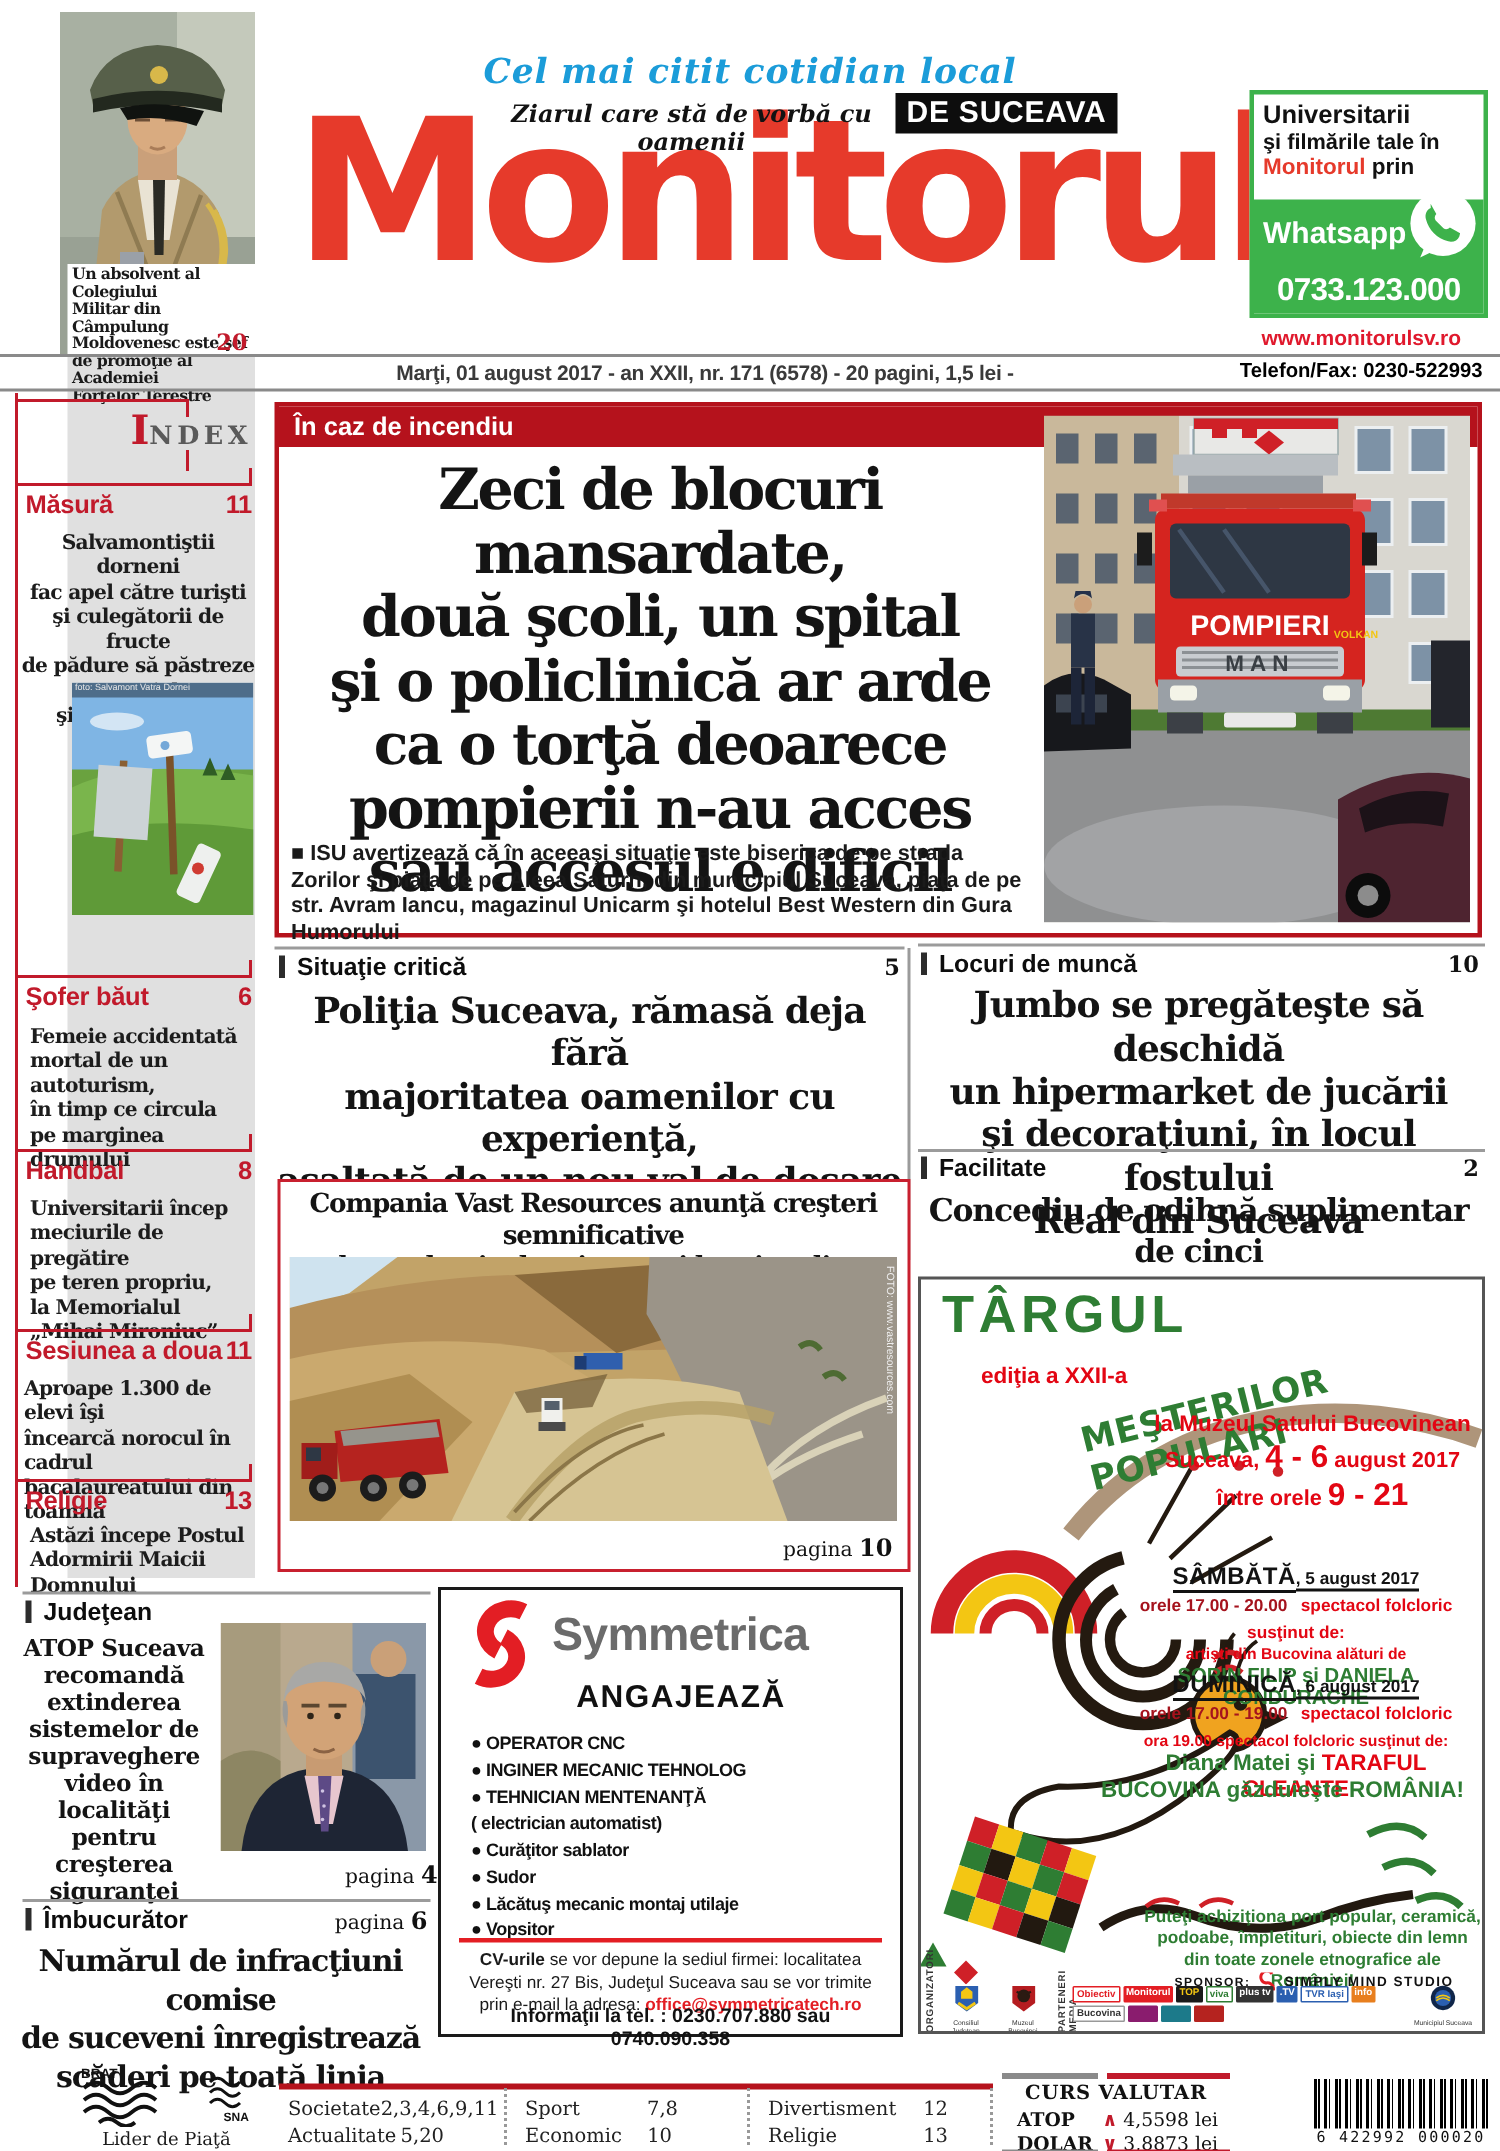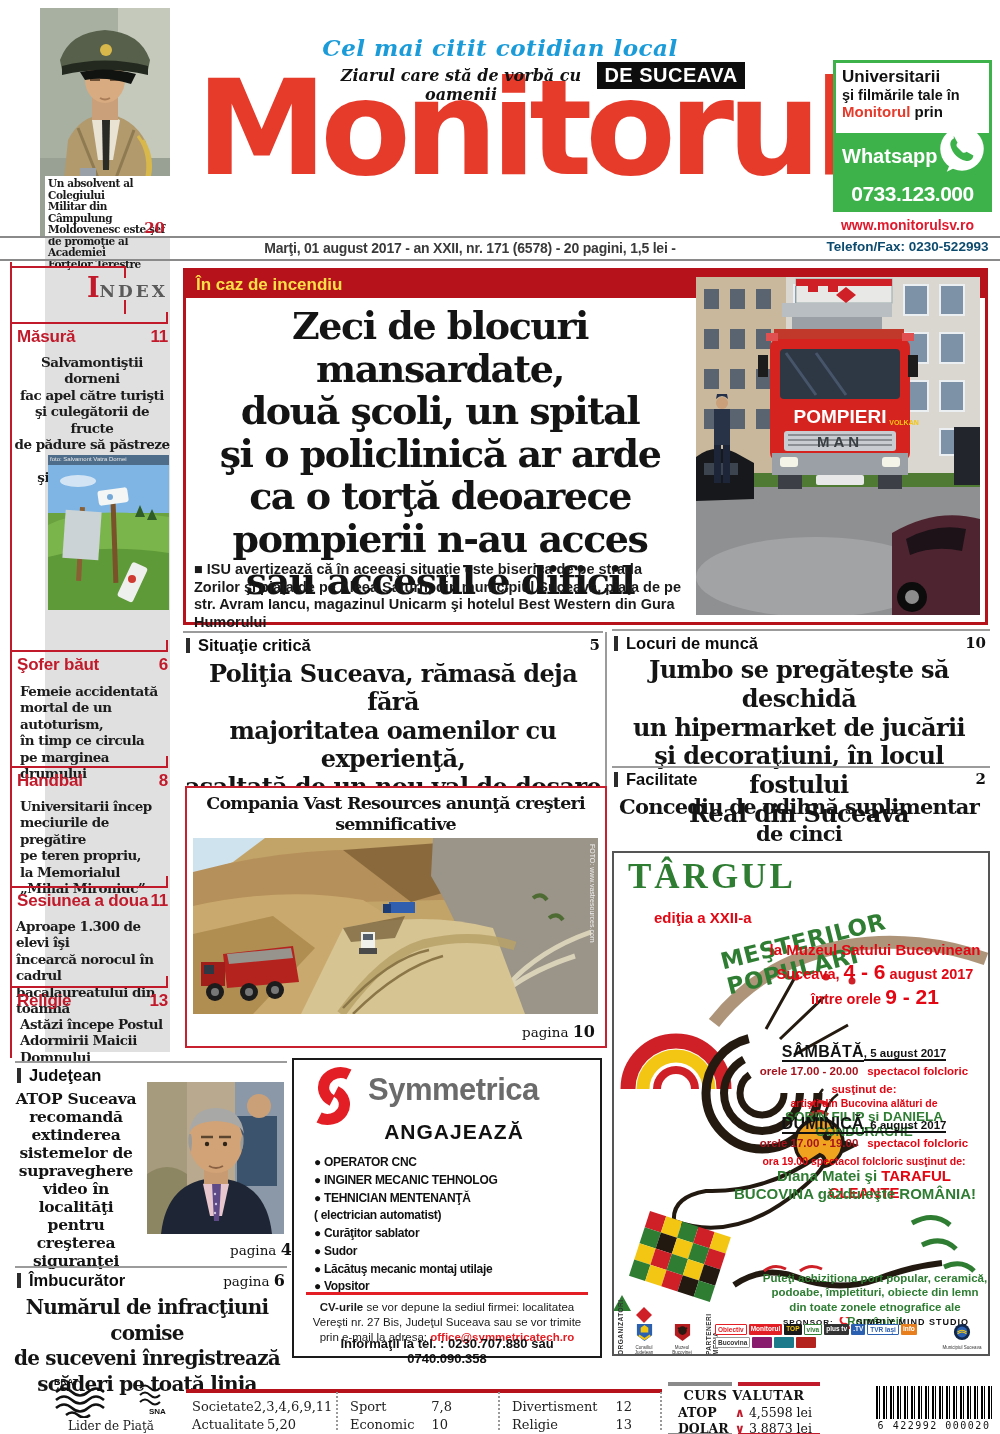--- a/index.html
+++ b/index.html
@@ -102,21 +102,21 @@
         </svg>
       </span>
       <div class="abs b ctr" style="left:0;right:0;bottom:3px;font-size:21px;letter-spacing:-0.5px">0733.123.000</div>
     </div>
   </div>
 
   <div class="abs b ctr" style="left:823px;top:217px;width:169px;font-size:14px;color:#e0192d">www.monitorulsv.ro</div>
 
   <div class="abs" style="left:0;top:236px;width:1000px;height:2px;background:#8a8a8a"></div>
   <div class="abs b ctr" style="left:180px;top:240px;width:580px;font-size:14px;color:#3a3a3a;letter-spacing:-0.2px">Marţi, 01 august 2017 - an XXII, nr. 171 (6578) - 20 pagini, 1,5 lei -</div>
-  <div class="abs b ctr" style="left:823px;top:239px;width:169px;font-size:13.5px;color:#0c4a6e">Telefon/Fax: 0230-522993</div>
+  <div class="abs b ctr" style="left:823px;top:239px;width:169px;font-size:13.5px;color:#000000">Telefon/Fax: 0230-522993</div>
   <div class="abs" style="left:0;top:259px;width:1000px;height:2px;background:#8a8a8a"></div>
 
   <div class="abs" style="left:10px;top:262px;width:2px;height:796px;background:#c11a2b"></div>
   <div class="abs" style="left:10px;top:266px;width:116px;height:2px;background:#c11a2b"></div>
   <div class="abs" style="left:124px;top:266px;width:2px;height:12px;background:#c11a2b"></div>
   <div class="abs serif" style="left:50px;top:272px;width:118px;text-align:right">
     <span class="b" style="color:#c11a2b;font-size:27px">I</span><span class="b" style="color:#5a5a5a;font-size:17px;letter-spacing:3px">NDEX</span>
   </div>
   <div class="abs" style="left:124px;top:300px;width:2px;height:14px;background:#c11a2b"></div>
 
@@ -188,21 +188,21 @@
   <div class="sb-rule" style="top:986px"></div>
   <div class="sb-tickR" style="top:976px"></div>
   <div class="sb-label" style="top:991px">
     <span>Religie</span>
     <span>13</span>
   </div>
   <div class="sb-body" style="top:1016px;text-align:left;padding-left:6px">Astăzi începe Postul
 Adormirii Maicii Domnului</div>
 
   <div class="abs" style="left:183px;top:268px;width:805px;height:357px;border:3px solid #b5121c;box-sizing:border-box;background:#fff">
-    <div style="height:27px;background:#b5121c;color:#fde047;display:flex;justify-content:space-between;align-items:center;padding:0 10px">
+    <div style="height:27px;background:#b5121c;color:#ffffff;display:flex;justify-content:space-between;align-items:center;padding:0 10px">
       <span class="b" style="font-size:17px">În caz de incendiu</span>
       <span style="font-family:'DejaVu Serif',serif;font-size:14px">
         <span>pagina</span>
         <b style="font-size:17px">3</b>
       </span>
     </div>
     <div class="headline" style="position:absolute;left:4px;top:34px;width:500px;font-size:38px;line-height:1.12;letter-spacing:-1.5px">Zeci de blocuri mansardate,
 două şcoli, un spital
 şi o policlinică ar arde
 ca o torţă deoarece
@@ -500,21 +500,21 @@
             <rect x="68" y="51" width="17" height="17" fill="#2e7d33"></rect>
         </g>
         <path d="M120,392 q30,-20 62,-8 q42,16 82,2 q30,-12 64,-16" stroke="#221910" stroke-width="6" fill="none"></path>
         <path d="M150,378 q10,-8 22,-2 m14,2 q10,-8 22,-2" stroke="#cf2027" stroke-width="3" fill="none"></path>
         <path d="M298,330 q22,-12 38,2 M308,352 q20,-10 34,4 M330,374 q18,-8 30,4" stroke="#2e7d33" stroke-width="5" fill="none"></path>
         <path d="M8,402 l9,16 l-18,0 Z" fill="#2e7d33"></path>
         <path d="M30,414 l8,8 l-8,8 l-8,-8 Z" fill="#cf2027"></path>
       </svg>
     </div>
 
-    <div class="abs b" style="left:14px;top:4px;font-size:35px;color:#2e7d33;letter-spacing:3px;font-family:Liberation Serif, serif">TÂRGUL</div>
+    <div class="abs b" style="left:14px;top:4px;font-size:35px;color:#2e7d33;letter-spacing:3px;font-family:Liberation Sans, sans-serif">TÂRGUL</div>
     <div class="abs b" style="left:104px;top:96px;width:280px;font-size:23px;color:#2e7d33;letter-spacing:0.5px;
                 transform:rotate(-14deg);transform-origin:left top;font-family:'DejaVu Sans',sans-serif">MEŞTERILOR POPULARI</div>
     <div class="abs b" style="left:40px;top:56px;font-size:15px;color:#e30613">ediţia a XXII-a</div>
 
     <div class="abs ctr" style="left:148px;top:88px;width:226px;color:#e30613;font-weight:bold">
       <div style="font-size:15px">la Muzeul Satului Bucovinean</div>
       <div style="font-size:14.5px;margin-top:2px">
         <span>Suceava, </span><span style="font-size:21px">4 - 6</span><span> august 2017</span>
       </div>
       <div style="font-size:14.5px;margin-top:1px">

